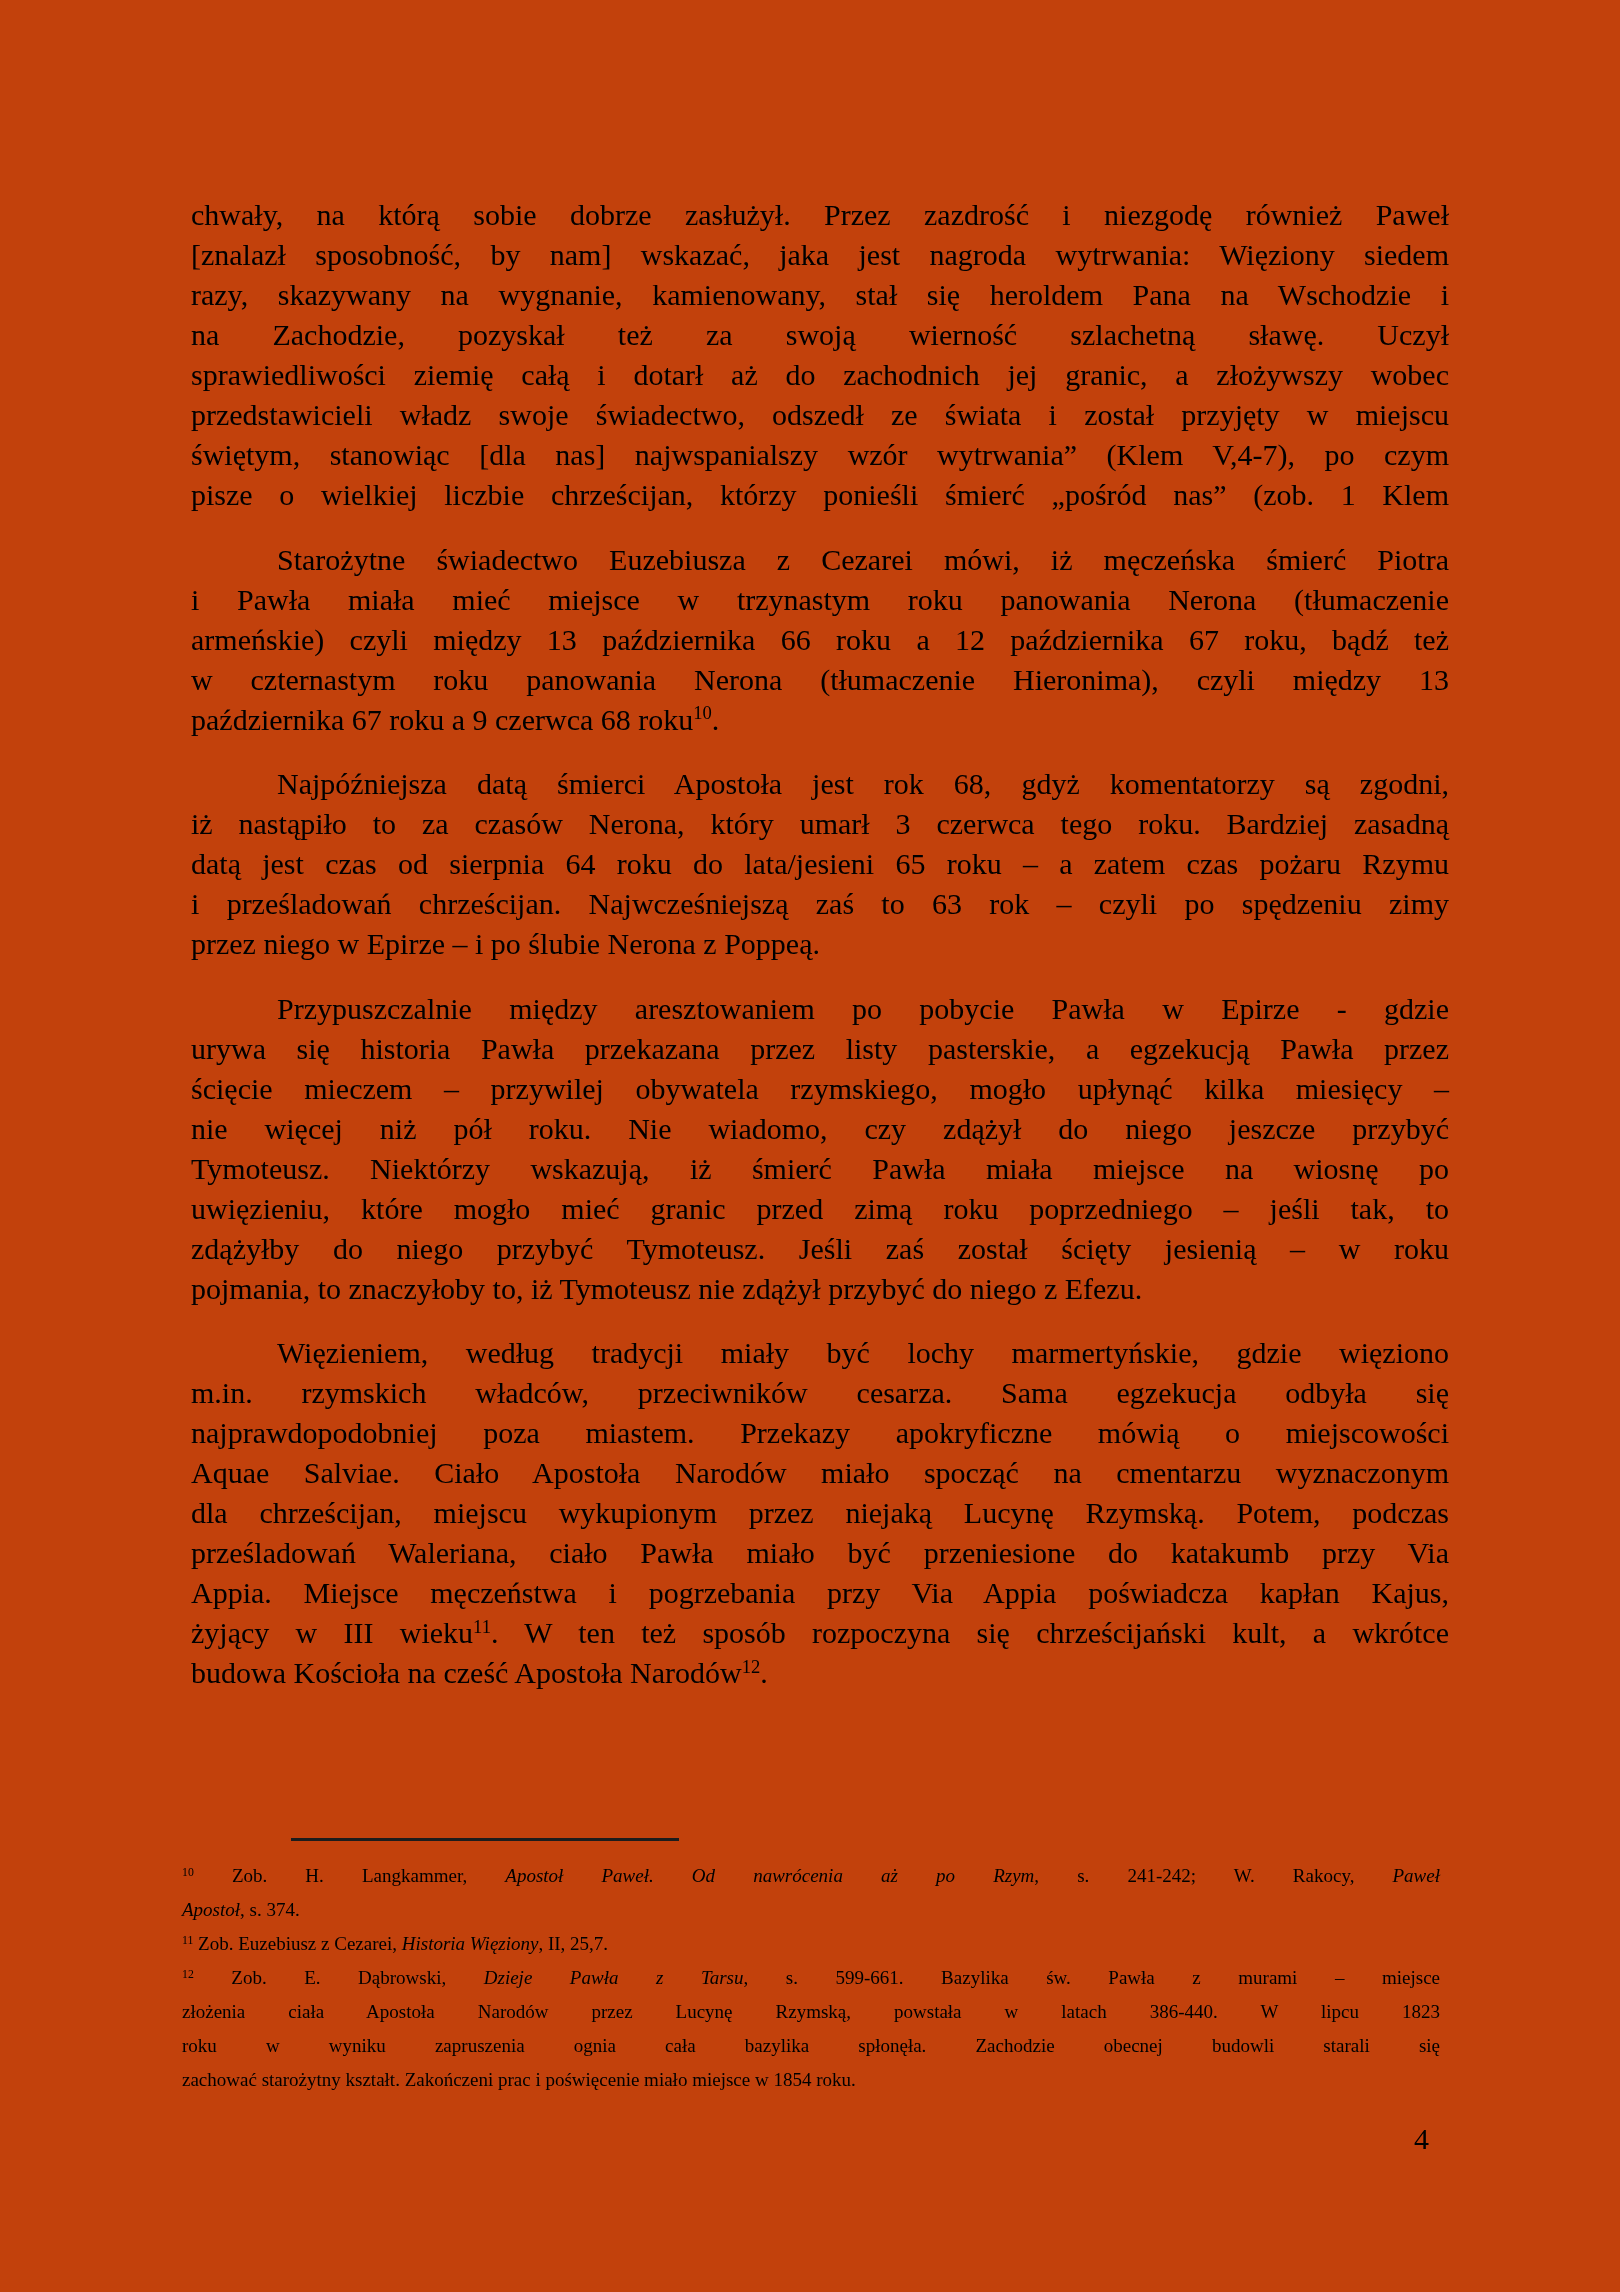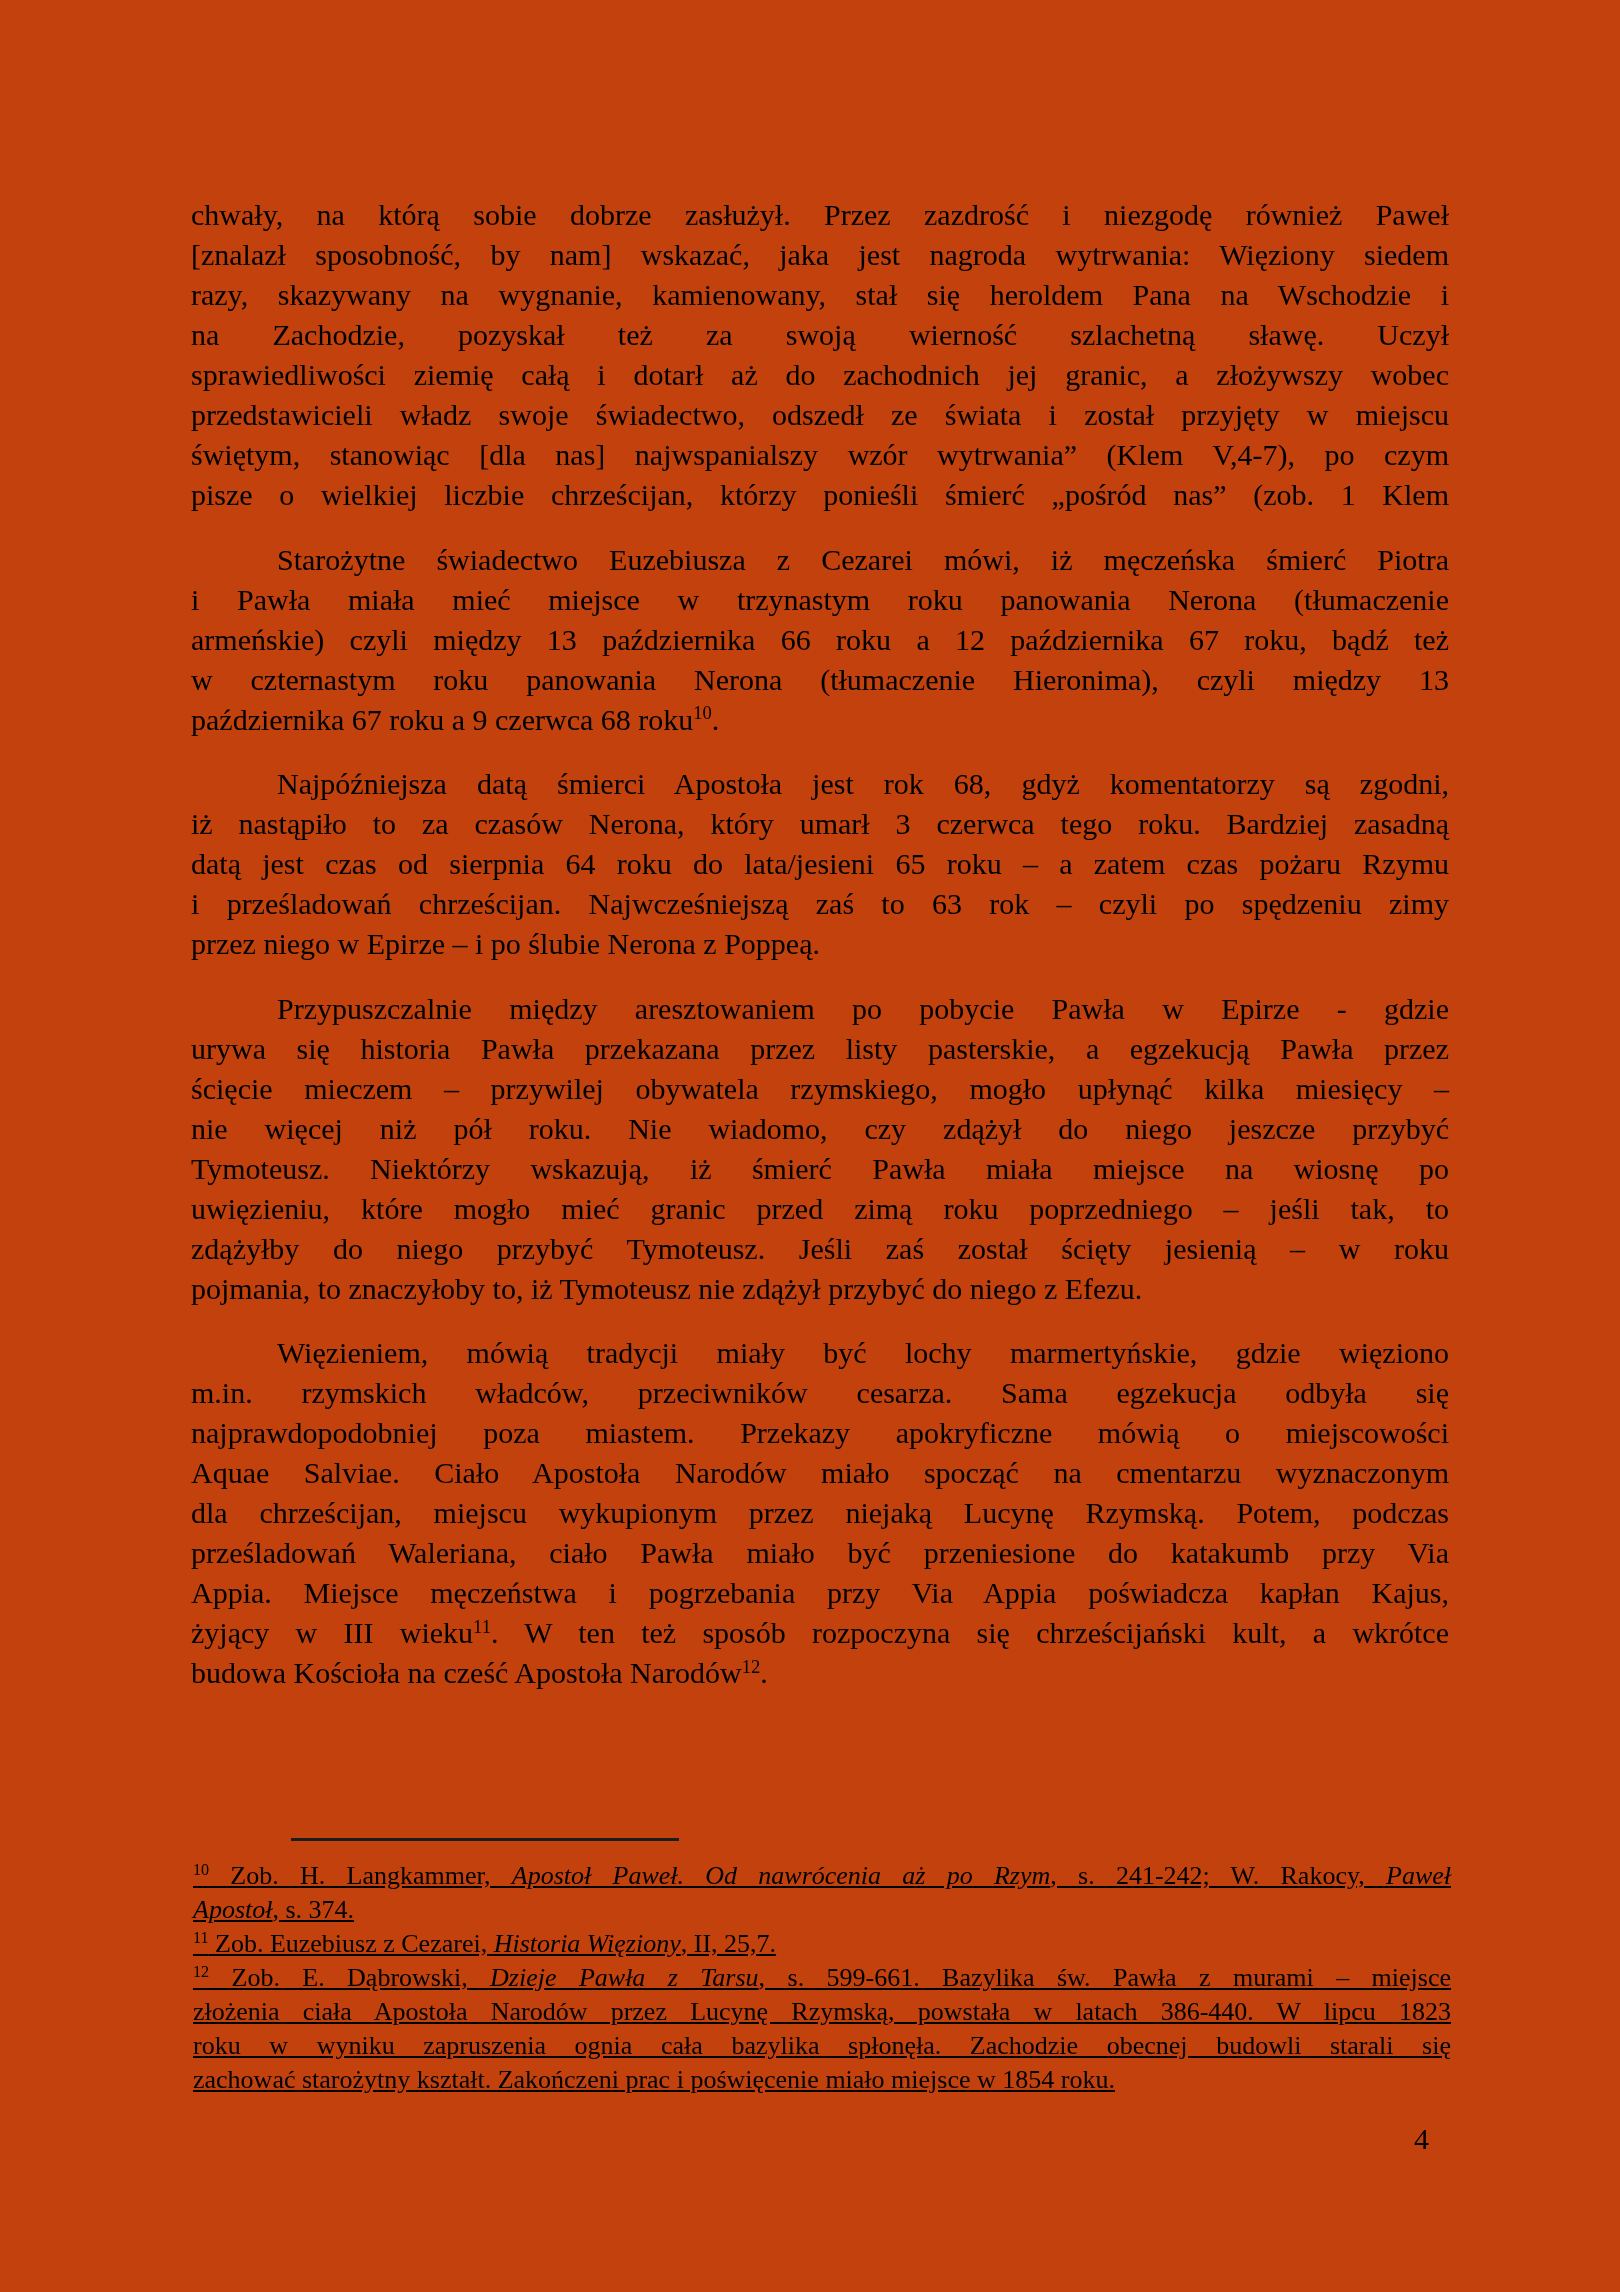--- a/index.html
+++ b/index.html
@@ -38,25 +38,24 @@
     vertical-align: baseline;
   }
   .fn-separator {
     position: absolute;
     left: 291px; top: 1838px;
     width: 388px; height: 2.9px;
     background: #1c1c1c;
   }
   .footnotes {
     position: absolute;
-    left: 193px; top: 1859px;
+    left: 182px; top: 1859px;
     width: 1258px;
-    font-size: 26px;
+    font-size: 19px;
     line-height: 34px;
-    text-decoration: underline;
   }
   .footnote { margin: 0; }
   .fn-line {
     text-align: justify;
     text-align-last: justify;
   }
   .fn-line.last { text-align-last: left; }
   .page-number {
     position: absolute;
     left: 191px; top: 2119px;
@@ -100,21 +99,21 @@
         <div class="line indent">Przypuszczalnie między aresztowaniem po pobycie Pawła w Epirze  - gdzie</div>
         <div class="line">urywa się historia Pawła przekazana przez listy pasterskie, a egzekucją Pawła przez</div>
         <div class="line">ścięcie mieczem – przywilej obywatela rzymskiego, mogło upłynąć kilka miesięcy –</div>
         <div class="line">nie więcej niż pół roku. Nie wiadomo, czy zdążył do niego jeszcze przybyć</div>
         <div class="line">Tymoteusz. Niektórzy wskazują, iż śmierć Pawła miała miejsce na wiosnę po</div>
         <div class="line">uwięzieniu, które mogło mieć granic przed zimą roku poprzedniego – jeśli tak, to</div>
         <div class="line">zdążyłby do niego przybyć Tymoteusz. Jeśli zaś został ścięty jesienią – w roku</div>
         <div class="line last">pojmania, to znaczyłoby to, iż Tymoteusz nie zdążył przybyć do niego z Efezu.</div>
       </div>
       <div class="para">
-        <div class="line indent">Więzieniem, mówią tradycji miały być lochy marmertyńskie, gdzie więziono</div>
+        <div class="line indent">Więzieniem, według tradycji miały być lochy marmertyńskie, gdzie więziono</div>
         <div class="line">m.in. rzymskich władców, przeciwników cesarza. Sama egzekucja odbyła się</div>
         <div class="line">najprawdopodobniej poza miastem. Przekazy apokryficzne mówią o miejscowości</div>
         <div class="line">Aquae Salviae. Ciało Apostoła Narodów miało spocząć na cmentarzu wyznaczonym</div>
         <div class="line">dla chrześcijan, miejscu wykupionym przez niejaką Lucynę Rzymską. Potem, podczas</div>
         <div class="line">prześladowań Waleriana, ciało Pawła miało być przeniesione do katakumb przy Via</div>
         <div class="line">Appia. Miejsce męczeństwa i pogrzebania przy Via Appia poświadcza kapłan Kajus,</div>
         <div class="line">żyjący w III wieku<sup class="fnref">11</sup>. W ten też sposób rozpoczyna się chrześcijański kult, a wkrótce</div>
         <div class="line last">budowa Kościoła na cześć Apostoła Narodów<sup class="fnref">12</sup>.</div>
       </div>
     </div>

